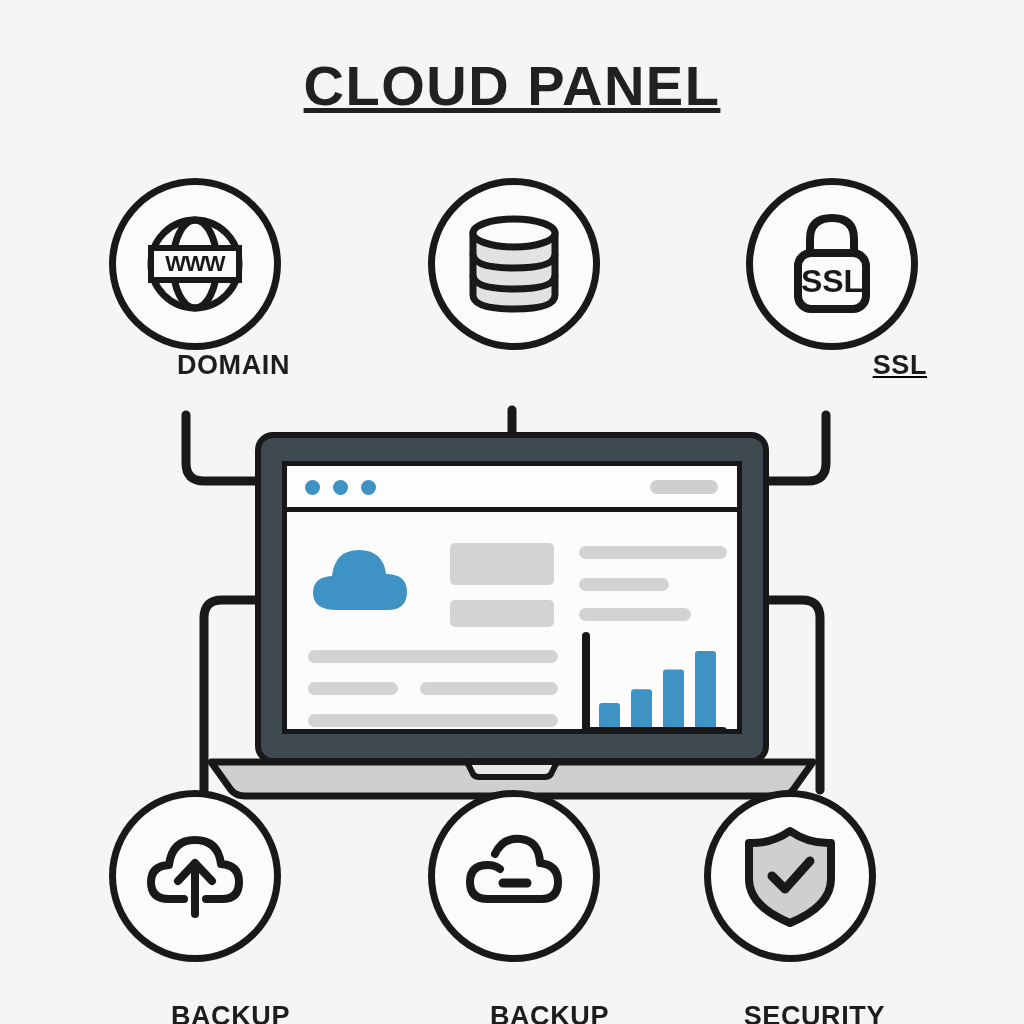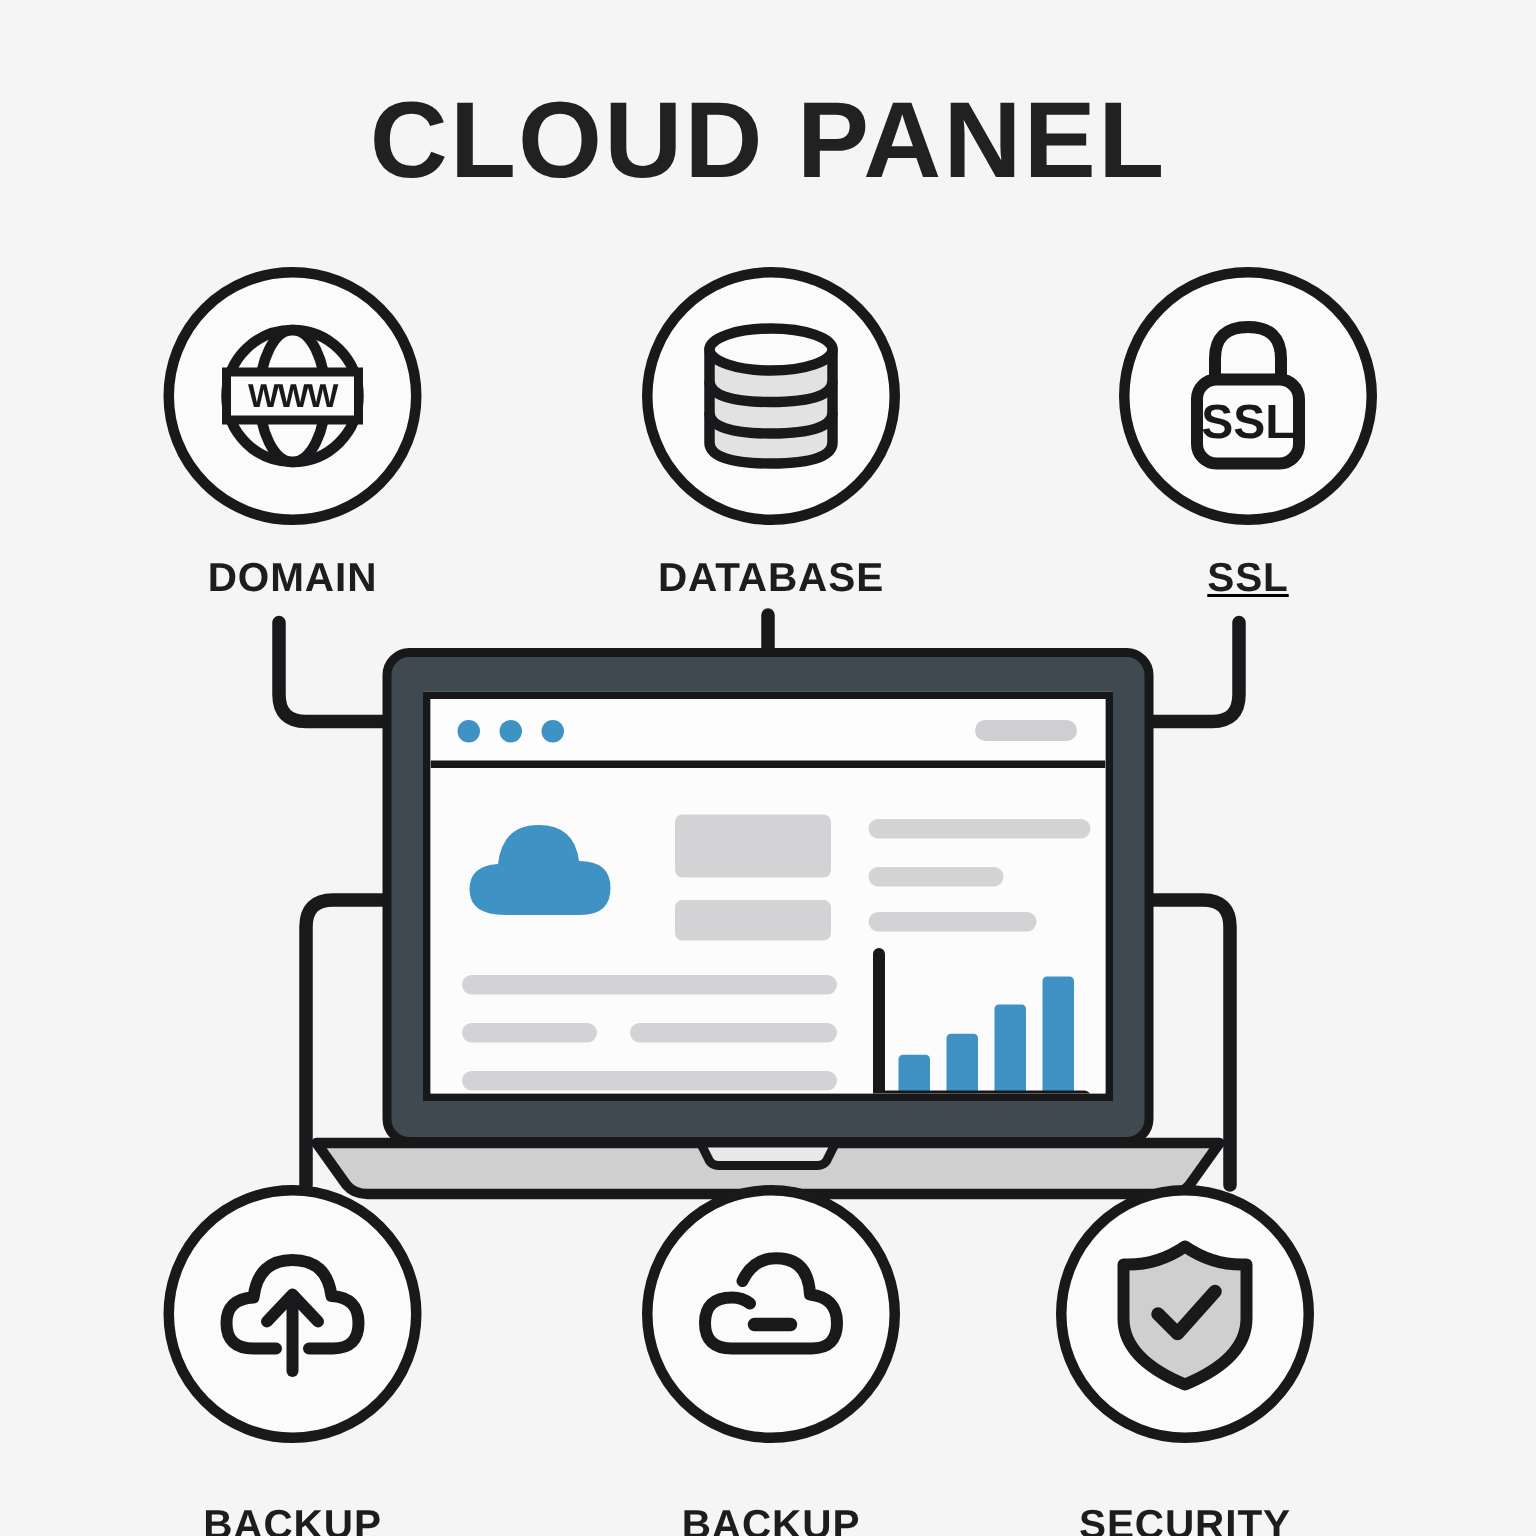--- a/index.html
+++ b/index.html
@@ -22,61 +22,61 @@
     background: #f5f5f5;
   }
 
   
   #title {
     position: absolute;
     left: 0;
     top: 58px;
     width: 1024px;
     text-align: center;
-    font-size: 72px;
+    font-size: 56px;
     font-weight: 700;
     letter-spacing: 1.5px;
     color: #212121;
     line-height: 1;
     white-space: nowrap;
+    text-decoration: underline;
   }
 
   
   #connectors {
     position: absolute;
     left: 0; top: 0;
     width: 1024px;
     height: 1024px;
     pointer-events: none;
   }
 
   
   .node {
     position: absolute;
     width: 190px;
-    text-align: center;
+    text-align: right;
   }
   .node .circle {
     position: relative;
     width: 172px;
     height: 172px;
     margin: 0 auto;
     border-radius: 50%;
     border: 7px solid #19191b;
     background: #fbfbfb;
     box-sizing: border-box;
   }
   .node .circle svg {
     position: absolute;
     left: 50%;
     top: 50%;
     transform: translate(-50%, -50%);
   }
   .node .label {
-    margin-top: 20px;
     font-size: 27px;
     font-weight: 700;
     letter-spacing: 0.6px;
     color: #1d1d1f;
     white-space: nowrap;
   }
   .node.bottom .label { margin-top: 39px; }
 
   
   #node-domain   { left: 100px;  top: 178px; }
@@ -246,21 +246,20 @@
     <div class="circle">
       <svg width="118" height="118" viewBox="0 0 118 118">
         <g stroke="#19191b" stroke-width="7" stroke-linejoin="round">
           <path d="M 18 28 L 18 90 Q 18 104 59 104 Q 100 104 100 90 L 100 28 Z" fill="#e2e2e2"></path>
           <ellipse cx="59" cy="28" rx="41" ry="14" fill="#fbfbfb"></ellipse>
           <path d="M 18 49 Q 18 63 59 63 Q 100 63 100 49" fill="none"></path>
           <path d="M 18 70 Q 18 84 59 84 Q 100 84 100 70" fill="none"></path>
         </g>
       </svg>
     </div>
-    <div class="label">DATABASE</div>
   </div>
 
   <div class="node" id="node-ssl">
     <div class="circle">
       <svg width="118" height="118" viewBox="0 0 118 118">
         <path d="M 37 50 L 37 34 Q 37 13 59 13 Q 81 13 81 34 L 81 50" stroke="#19191b" stroke-width="8" fill="none" stroke-linecap="round"></path>
         <rect x="25" y="48" width="68" height="56" rx="13" stroke="#19191b" stroke-width="8" fill="#fbfbfb"></rect>
         <text x="59" y="87" text-anchor="middle" font-family="Liberation Sans, sans-serif" font-size="32" font-weight="700" fill="#19191b">SSL</text>
       </svg>
     </div>

